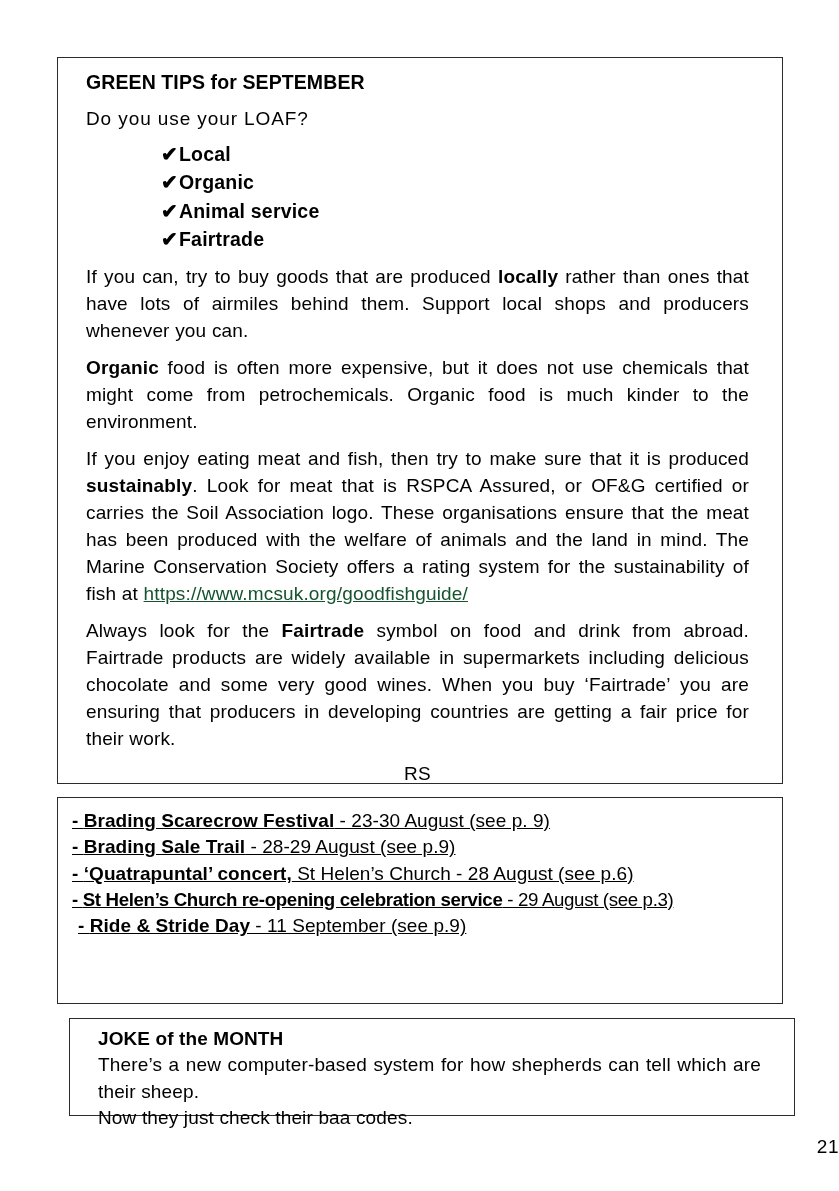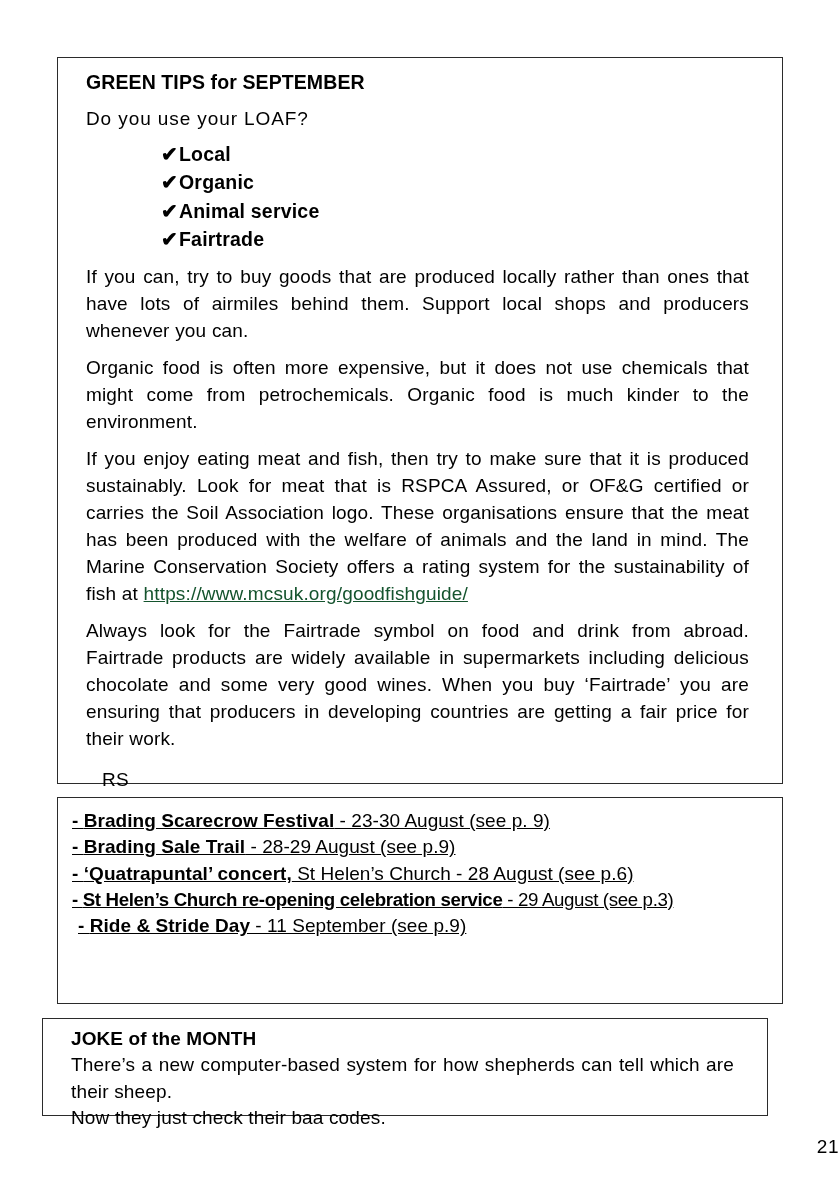--- a/index.html
+++ b/index.html
@@ -26,21 +26,21 @@
   
   .panel {
     position: absolute;
     border: 1.6px solid #2b2b2b;
     background: #ffffff;
     box-sizing: border-box;
   }
 
   #green-tips-panel { left: 57px; top: 57px; width: 726px; height: 727px; }
   #benefice-panel   { left: 57px; top: 797px; width: 726px; height: 207px; }
-  #joke-panel       { left: 42px; top: 1018px; width: 726px; height: 98px; }
+  #joke-panel       { left: 69px; top: 1018px; width: 726px; height: 98px; }
 
   
   .gt-inner { padding: 14px 33px 0 28px; }
 
   .section-title {
     font-weight: bold;
     font-size: 19.5px;
     letter-spacing: 0.1px;
     margin: 0 0 14px 0;
     line-height: 1.1;
@@ -74,30 +74,31 @@
 
   .body-par {
     font-size: 19px;
     line-height: 1.42;
     text-align: justify;
     margin: 0 0 10px 0;
     letter-spacing: 0.15px;
     word-spacing: 0.2px;
   }
   .body-par:last-child { margin-bottom: 0; }
-  .body-par b { font-weight: normal; }
+  .body-par b { font-weight: bold; }
   .link {
     text-decoration: underline;
     color: #14532d;
     word-break: break-all;
   }
   .signature {
     font-size: 19px;
-    margin: 16px;
+    margin: 5px;
     letter-spacing: 0.3px;
+    text-align: center;
   }
 
   
   .bd-inner { padding: 10px 10px 0 14px; }
   .bd-title {
     font-weight: bold;
     font-size: 19px;
     margin: 0 0 10px 0;
     letter-spacing: 0.1px;
   }

